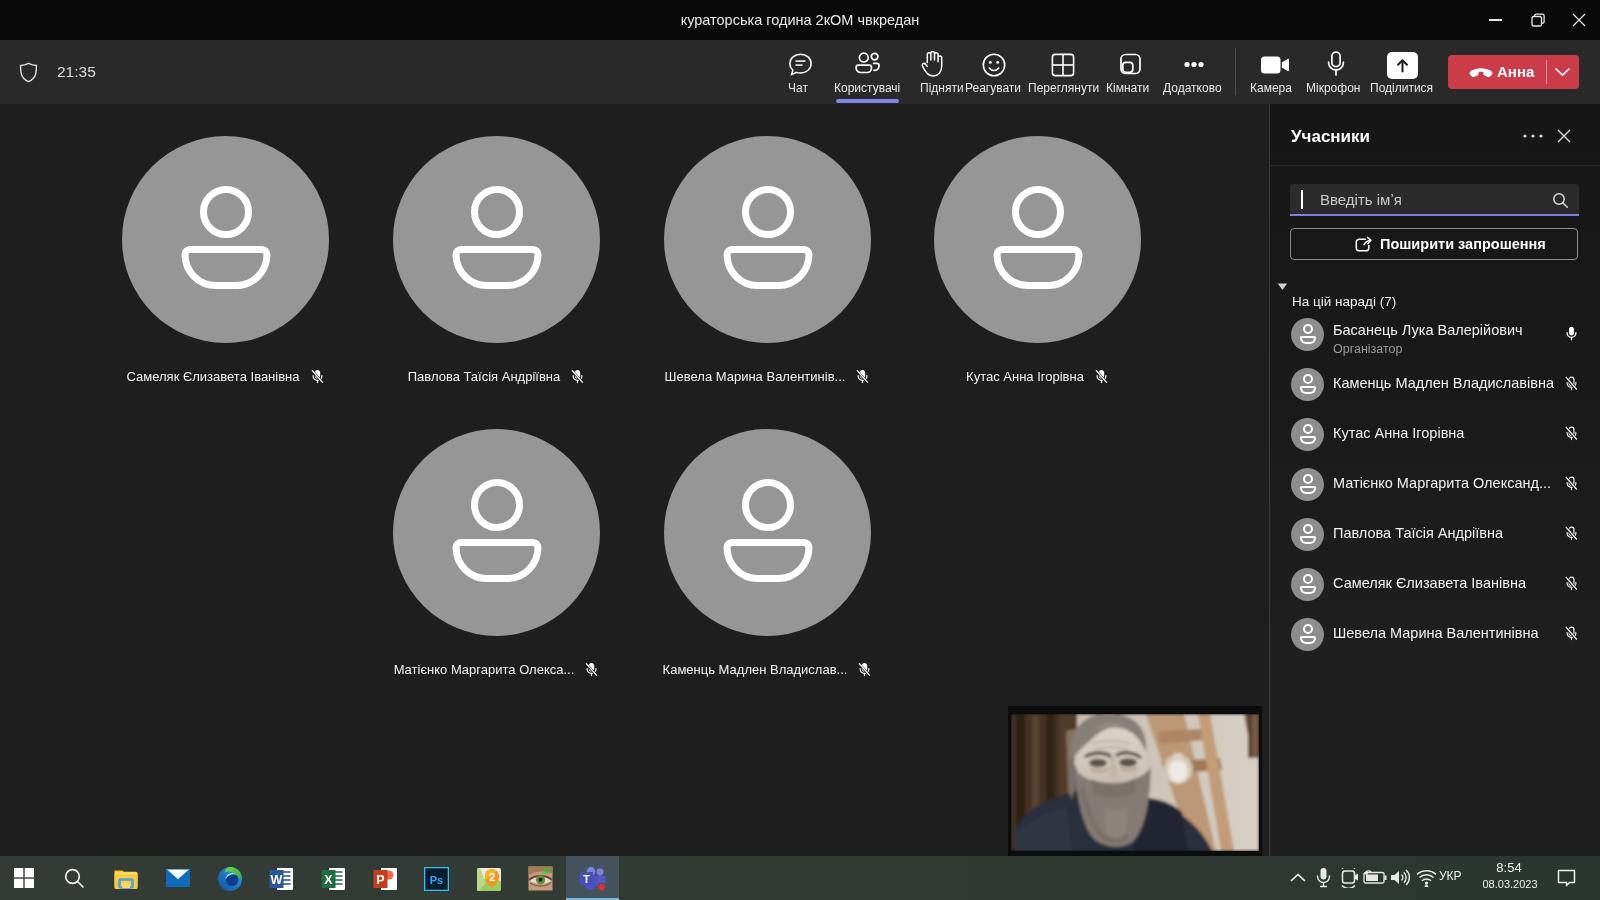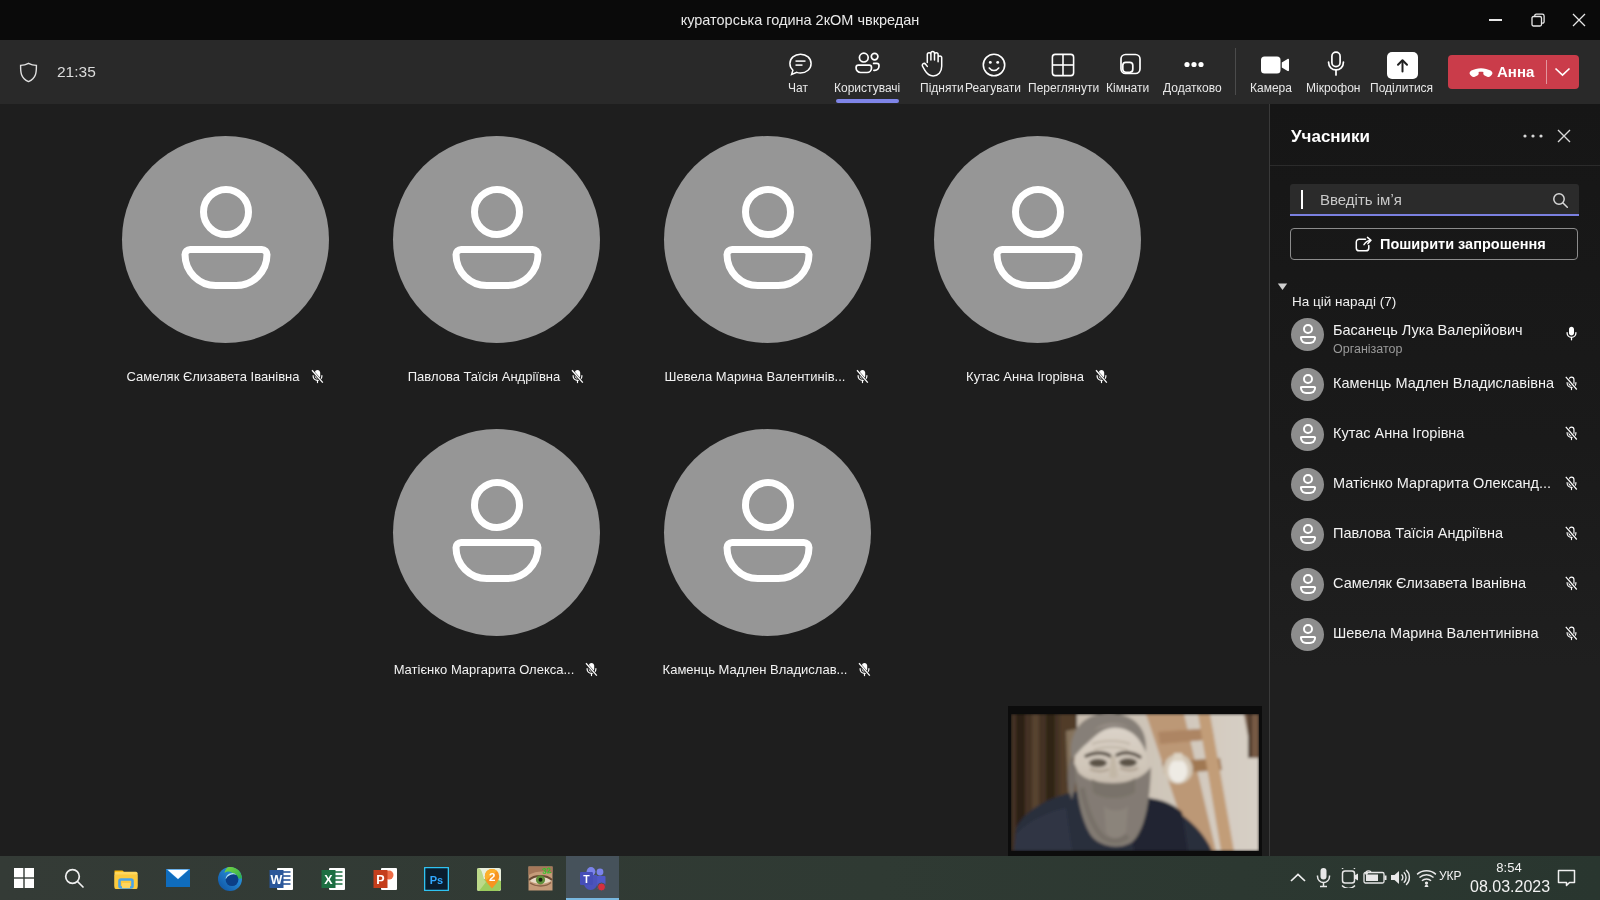--- a/index.html
+++ b/index.html
@@ -534,17 +534,17 @@
   </svg>
   <svg class="abs" style="left:1416px; top:13px;" width="21" height="18" viewBox="0 0 23 18">
     <path d="M11.5 16.5 a2 2 0 1 0 .01 0 Z" fill="#e8e8e8"></path>
     <path d="M6.5 12 a7.5 7.5 0 0 1 10 0" fill="none" stroke="#e8e8e8" stroke-width="1.6"></path>
     <path d="M3.8 8.5 a11.5 11.5 0 0 1 15.4 0" fill="none" stroke="#e8e8e8" stroke-width="1.6"></path>
     <path d="M1.2 5 a15.5 15.5 0 0 1 20.6 0" fill="none" stroke="#e8e8e8" stroke-width="1.6"></path>
     <circle cx="11.5" cy="14.5" r="1.8" fill="#e8e8e8"></circle>
   </svg>
   <div class="abs" style="left:1439px; top:13px; color:#f2f2f2; font-size:12px;">УКР</div>
   <div class="abs" style="left:1474px; top:4px; width:70px; text-align:center; color:#f2f2f2; font-size:13px;">8:54</div>
-  <div class="abs" style="left:1470px; top:22px; width:80px; text-align:center; color:#f2f2f2; font-size:16px;">08.03.2023</div>
+  <div class="abs" style="left:1470px; top:22px; width:80px; text-align:center; color:#f2f2f2; font-size:11px;">08.03.2023</div>
   <svg class="abs" style="left:1556px; top:12px;" width="21" height="20" viewBox="0 0 21 20">
     <path d="M2.5 2.5 h16 v12 h-5 l-3 3 v-3 h-8 Z" fill="none" stroke="#f0f0f0" stroke-width="1.5" stroke-linejoin="round"></path>
   </svg>
 </div>
 
 </body></html>

